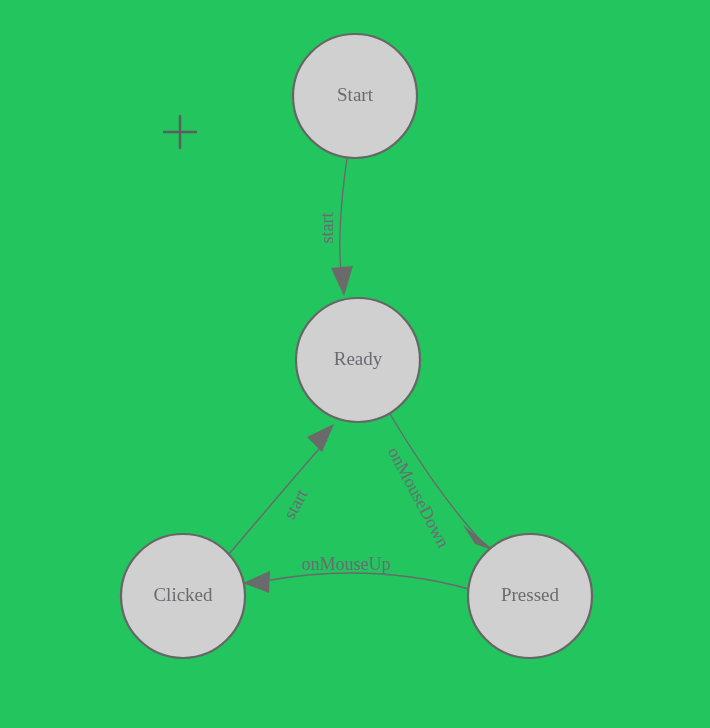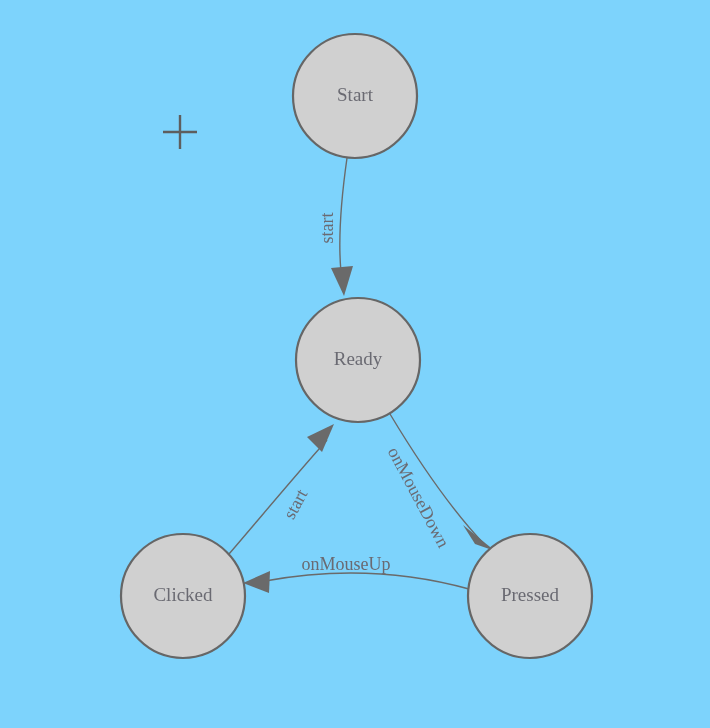--- a/index.html
+++ b/index.html
@@ -10,21 +10,21 @@
   body {
     width: 710px;
     height: 728px;
     font-family: "Liberation Serif", serif;
     overflow: hidden;
   }
   #canvas {
     position: relative;
     width: 710px;
     height: 728px;
-    background: #7dd3fc;
+    background: #22c55e;
   }
   svg#diagram {
     position: absolute;
     top: 0;
     left: 0;
     width: 710px;
     height: 728px;
     display: block;
   }
   .node-circle {

